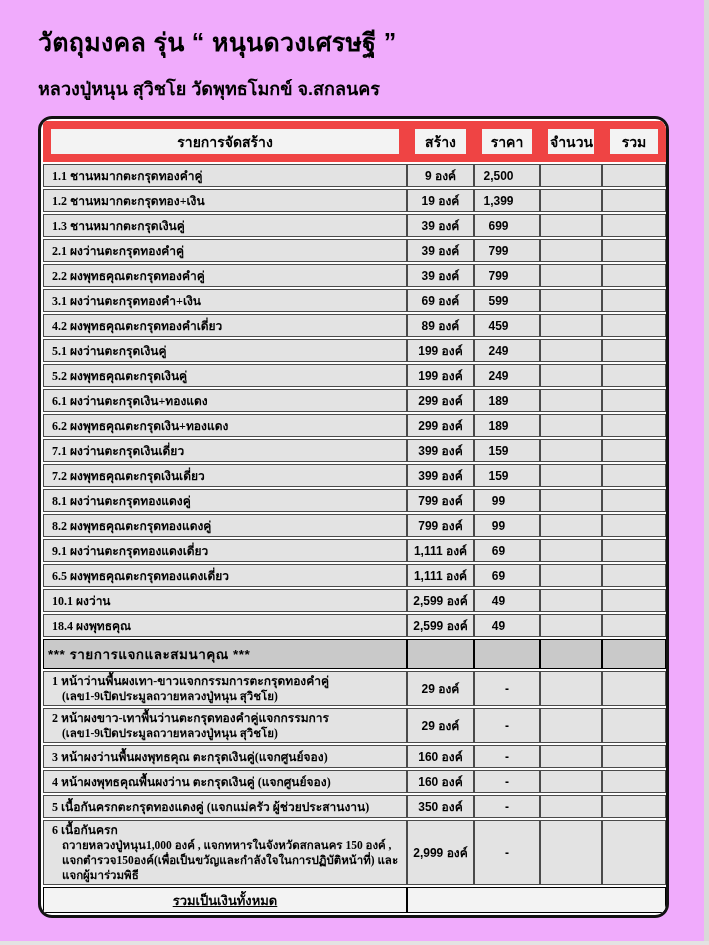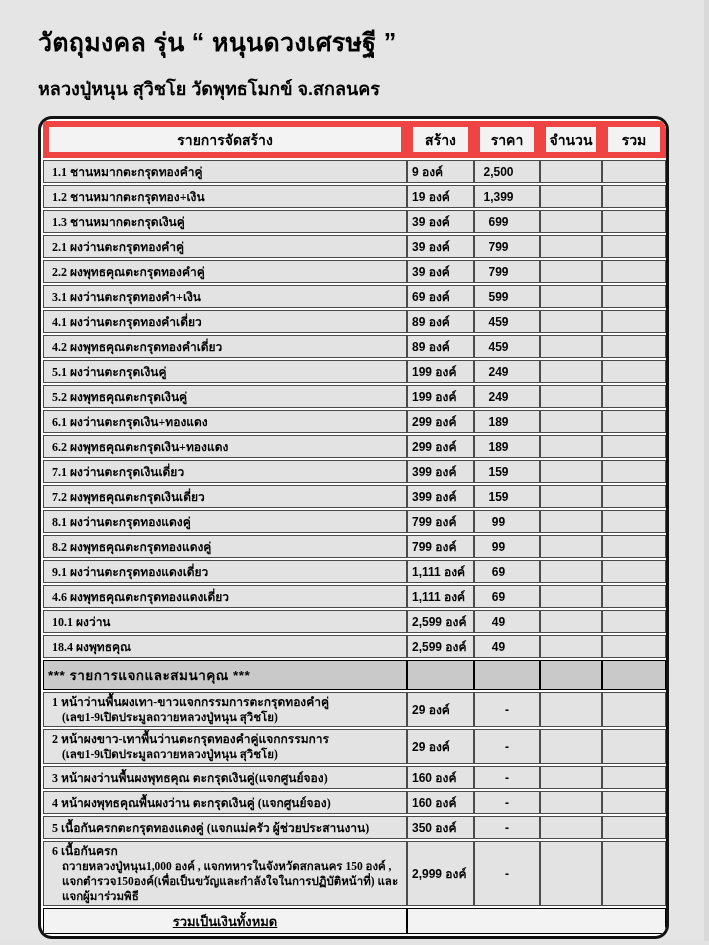--- a/index.html
+++ b/index.html
@@ -1,44 +1,44 @@
 <!DOCTYPE html>
 <html><head>
 <meta charset="utf-8">
 <style>
   html,body { margin:0; padding:0; background:#ffffff; }
   .page {
-    position:relative; width:709px; height:945px; background:#e5e5e5;
+    position:relative; width:709px; height:945px; background:#f0abfc;
     font-family:"Liberation Sans", sans-serif; color:#000; overflow:hidden;
   }
   .scan-edge-right  { position:absolute; right:0; top:0; width:5px; height:100%; background:#d9d9d9; }
   .scan-edge-bottom { position:absolute; left:0; bottom:0; width:100%; height:4px; background:#e3e3e3; }
   .content { position:relative; padding:18px 40px 0 38px; }
 
   .title    { font-size:25px; font-weight:bold; margin:4px 0 12px 0; letter-spacing:.3px; }
   .subtitle { font-size:18px; font-weight:bold; margin:0 0 13px 0; }
 
   .table-wrap {
     border:3px solid #121212; border-radius:14px; overflow:hidden;
     background:#ffffff; padding:0 2px;
   }
   table { width:100%; border-collapse:separate; border-spacing:0 2px; table-layout:fixed; }
   col.c1 { width:364px; } col.c2 { width:67px; } col.c3 { width:66px; }
   col.c4 { width:62px; }  col.c5 { width:64px; }
 
   th {
-    background:#f3f3f3; border:6px solid #ef4444; font-size:14px; font-weight:bold;
+    background:#f3f3f3; border:8px solid #ef4444; font-size:14px; font-weight:bold;
     height:23px; padding:1px 2px; text-align:center;
   }
   td {
     background:#e3e3e3; border:1px solid #4a4a4a; font-size:12px; font-weight:bold;
     padding:1px 4px; height:14px; vertical-align:middle; overflow:hidden; white-space:nowrap;
   }
   td.c-name  { text-align:left; padding-left:8px;font-family:Liberation Serif, serif; }
-  td.c-made  { text-align:left; }
+  td.c-made  { text-align:center; }
   td.c-price { text-align:center; padding-right:21px; }
 
   tr.section-row td {
     background:#c9c9c9; border:1.5px solid #000; height:26px;
     font-size:13.5px; letter-spacing:.5px;
   }
   tr.g-row td { white-space:normal; }
   tr.g-row td.c-price { text-align:center; padding-right:4px; }
   .g-name   { font-size:12px; line-height:1.35; }
   .g-detail { font-size:11.5px; line-height:1.3; padding-left:10px; }
@@ -120,27 +120,20 @@
 
             <tr class="item-row">
               <td class="c-name">3.1 ผงว่านตะกรุดทองคำ+เงิน</td>
               <td class="c-made">69 องค์</td>
               <td class="c-price">599</td>
               <td class="c-qty"></td>
               <td class="c-total"></td>
             </tr>
 
 
-            <tr class="item-row">
-              <td class="c-name">4.1 ผงว่านตะกรุดทองคำเดี่ยว</td>
-              <td class="c-made">89 องค์</td>
-              <td class="c-price">459</td>
-              <td class="c-qty"></td>
-              <td class="c-total"></td>
-            </tr>
 
             <tr class="item-row">
               <td class="c-name">4.2 ผงพุทธคุณตะกรุดทองคำเดี่ยว</td>
               <td class="c-made">89 องค์</td>
               <td class="c-price">459</td>
               <td class="c-qty"></td>
               <td class="c-total"></td>
             </tr>
 
             <tr class="item-row">
@@ -209,21 +202,21 @@
 
             <tr class="item-row">
               <td class="c-name">9.1 ผงว่านตะกรุดทองแดงเดี่ยว</td>
               <td class="c-made">1,111 องค์</td>
               <td class="c-price">69</td>
               <td class="c-qty"></td>
               <td class="c-total"></td>
             </tr>
 
             <tr class="item-row">
-              <td class="c-name">4.6 ผงพุทธคุณตะกรุดทองแดงเดี่ยว</td>
+              <td class="c-name">6.5 ผงพุทธคุณตะกรุดทองแดงเดี่ยว</td>
               <td class="c-made">1,111 องค์</td>
               <td class="c-price">69</td>
               <td class="c-qty"></td>
               <td class="c-total"></td>
             </tr>
 
             <tr class="item-row">
               <td class="c-name">10.1 ผงว่าน</td>
               <td class="c-made">2,599 องค์</td>
               <td class="c-price">49</td>

